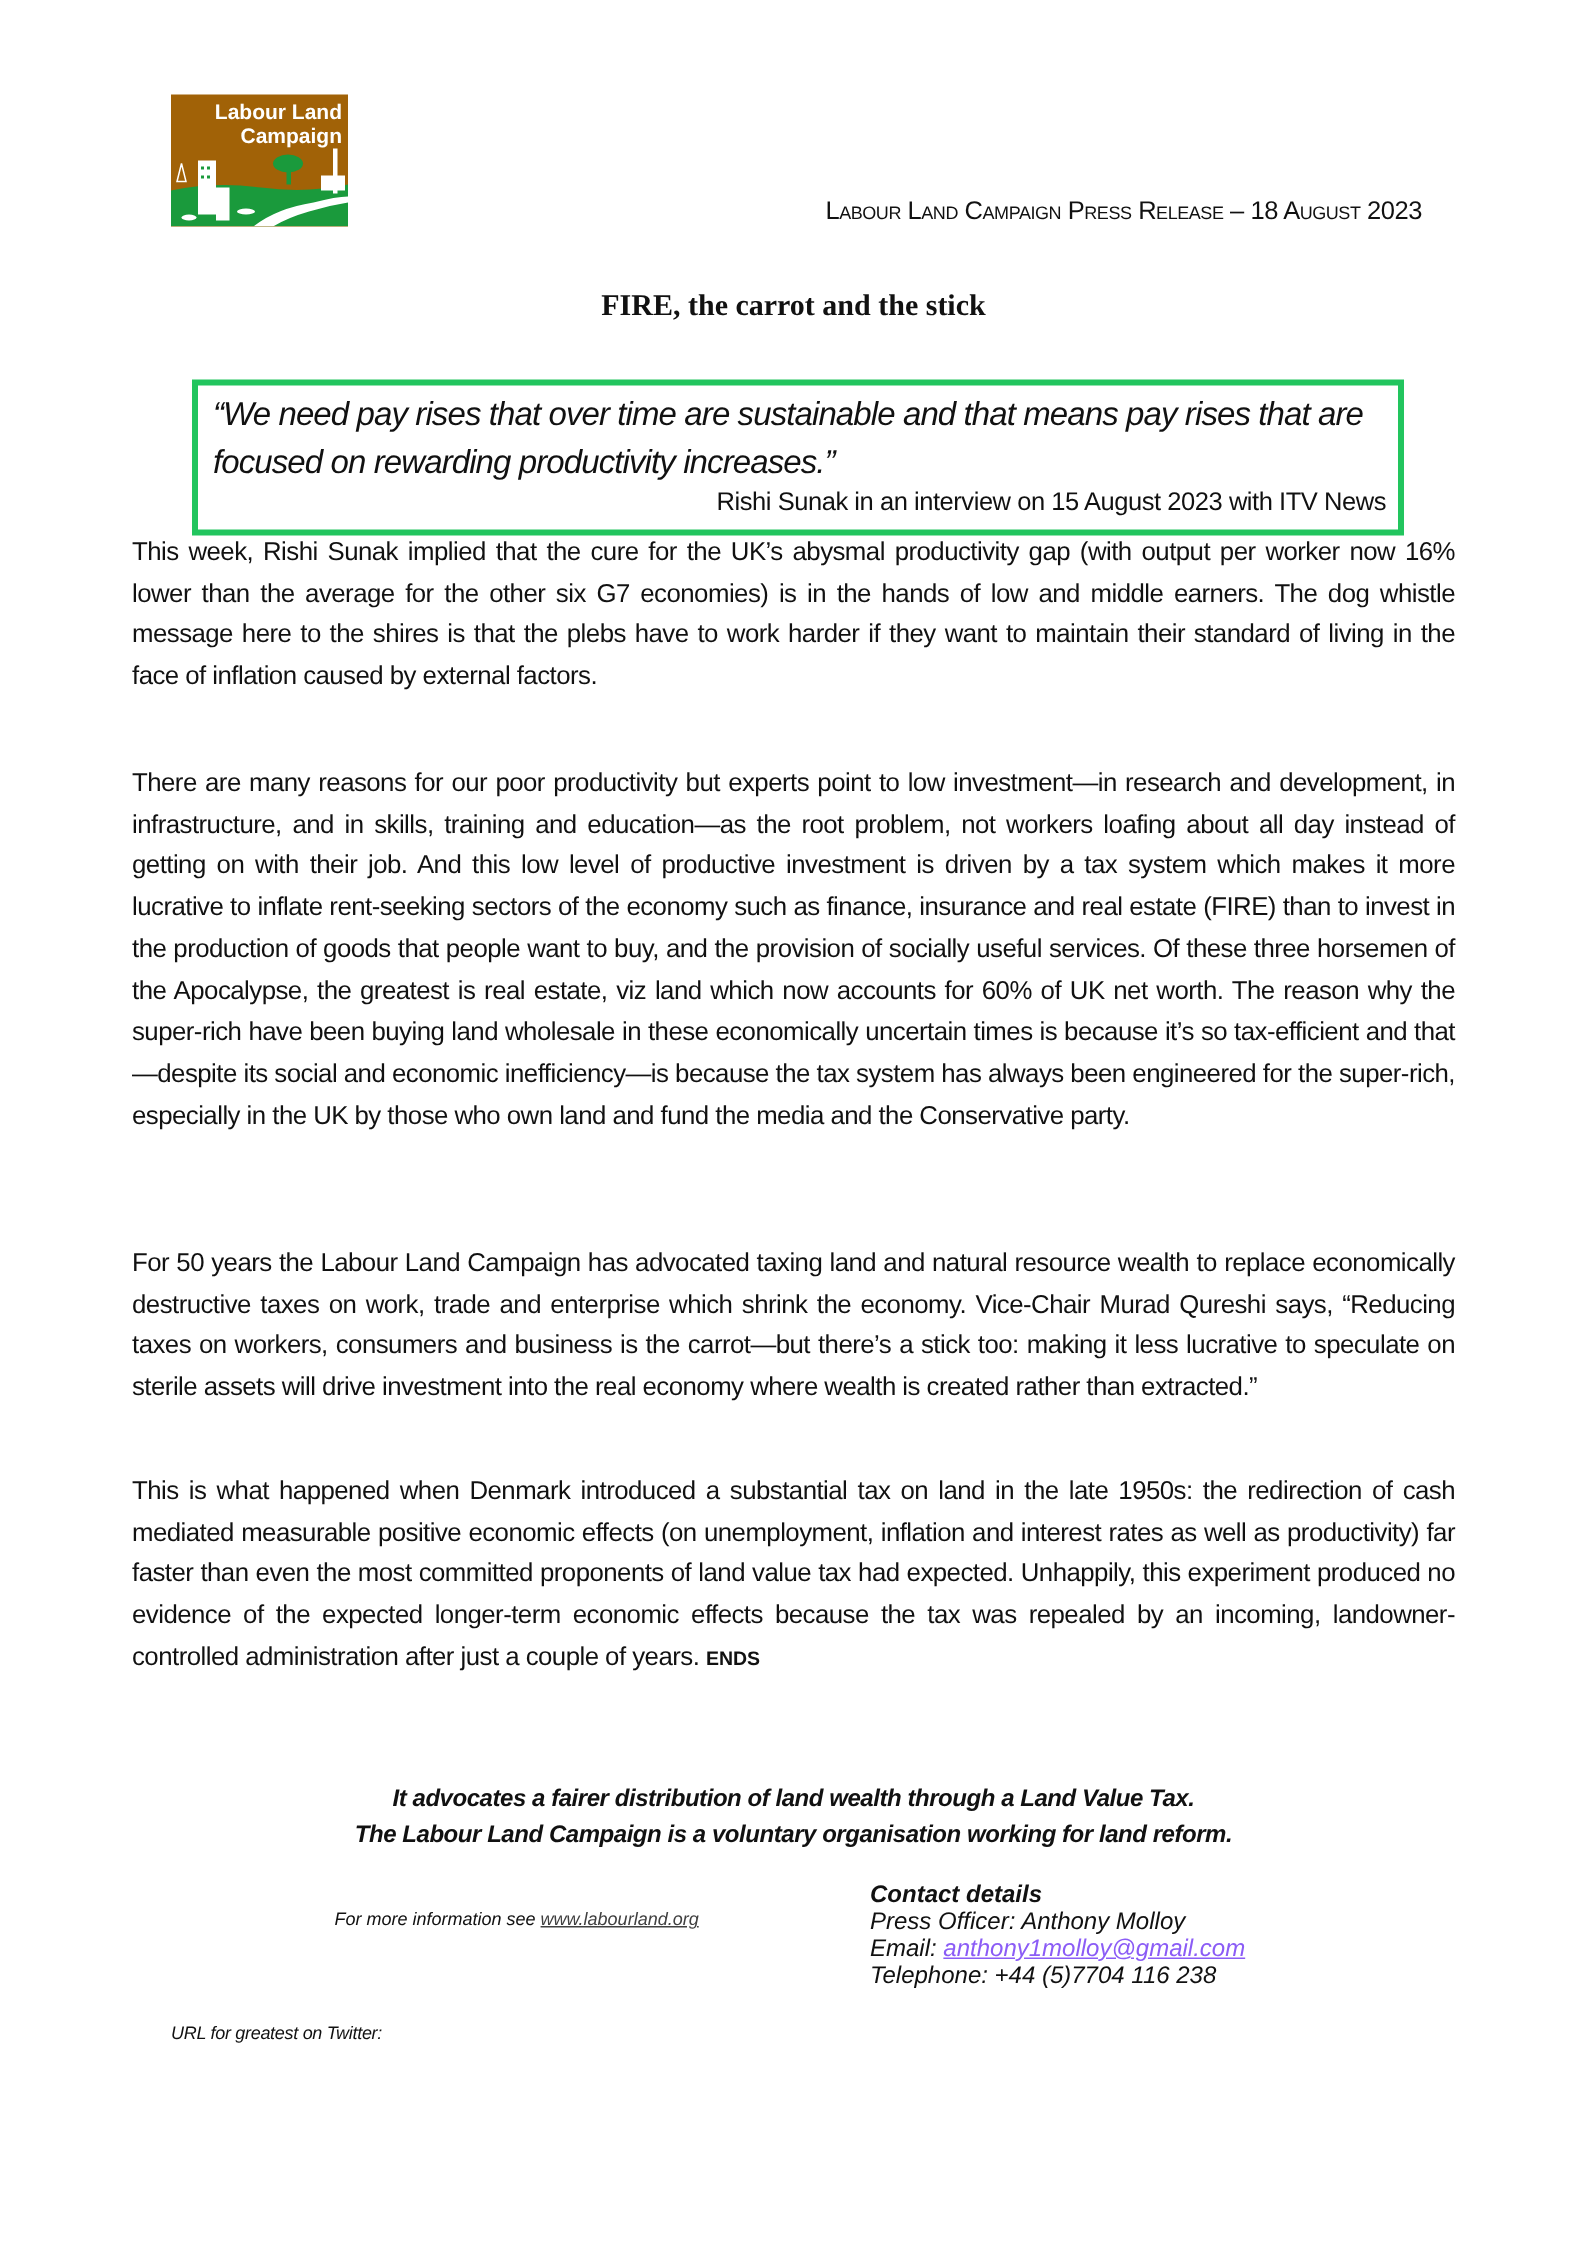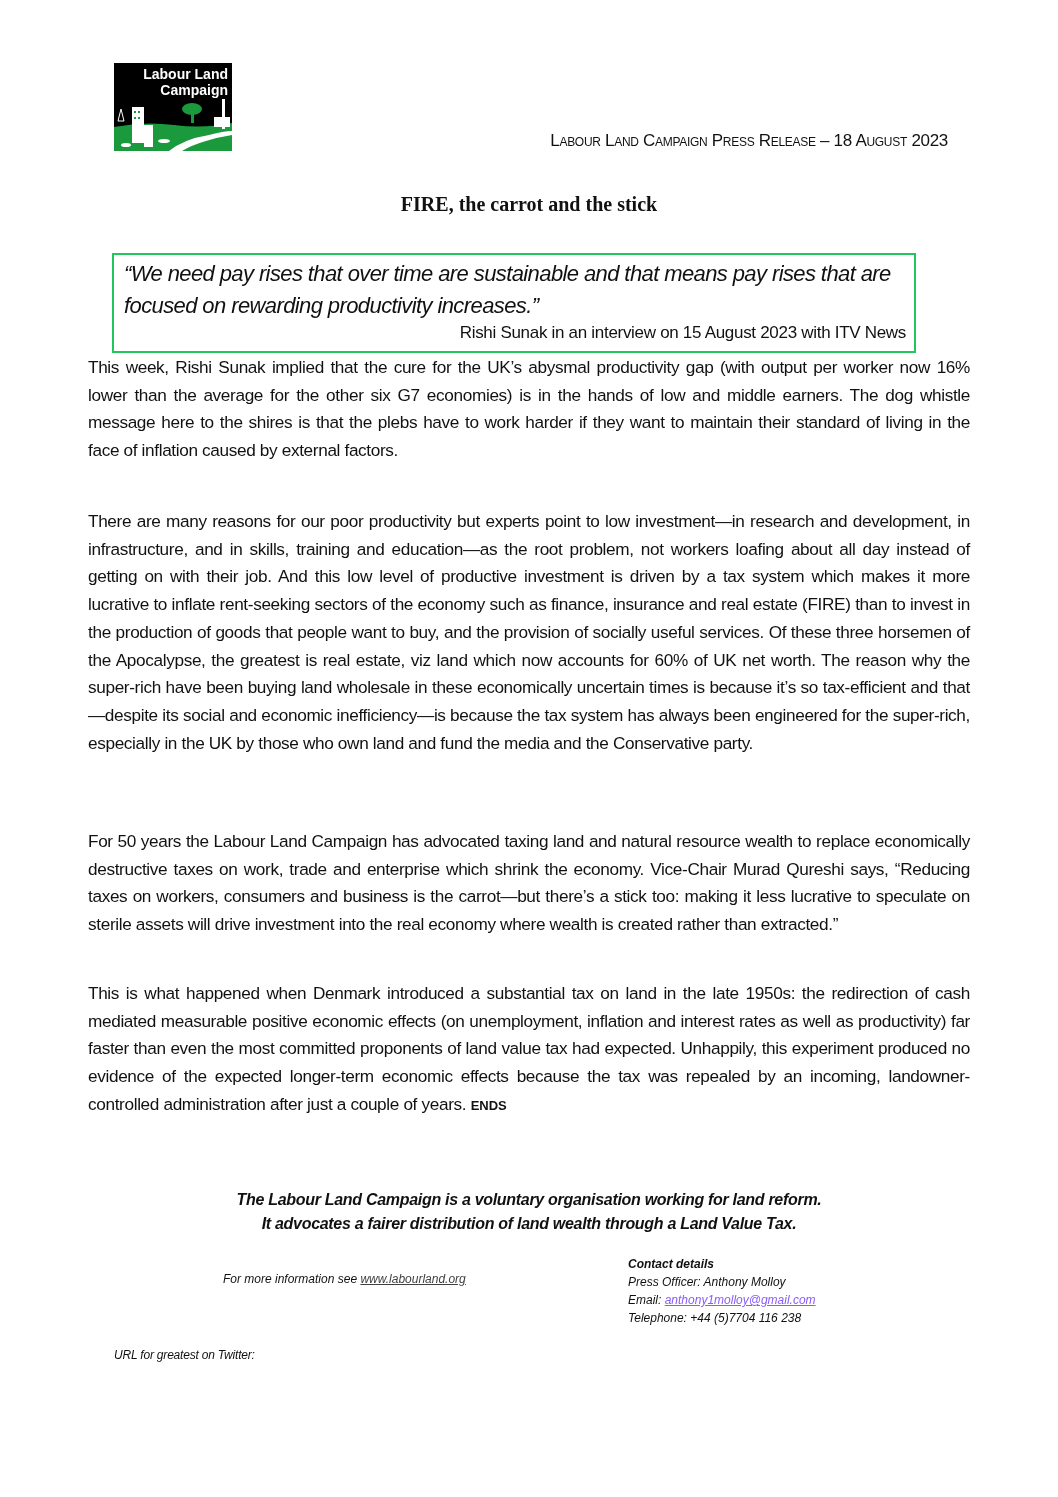--- a/index.html
+++ b/index.html
@@ -1,50 +1,50 @@
 <!DOCTYPE html>
 <html><head>
 <meta charset="utf-8">
 <style>
   html, body { margin: 0; padding: 0; background: #ffffff; }
   body { width: 1058px; height: 1497px; position: relative; overflow: hidden;
          font-family: "Liberation Sans Narrow", "Liberation Sans", sans-serif; color: #111; }
   .page { position: absolute; left: 0; top: 0; width: 1058px; height: 1497px; }
 
-  .logo { position: absolute; left: 114px; top: 63px; width: 118px; height: 88px; background: #000000; overflow: hidden; }
+  .logo { position: absolute; left: 114px; top: 63px; width: 118px; height: 88px; background: #a16207; overflow: hidden; }
   .logo-text { position: absolute; left: 0; right: 4px; top: 3px; color: #fff; font-family: "Liberation Sans", sans-serif;
                font-weight: bold; font-size: 14px; line-height: 16px; text-align: right; }
   .logo svg { position: absolute; left: 0; bottom: 0; }
 
   .header-line { position: absolute; left: 470px; top: 131px; width: 478px; text-align: right;
                  font-family: "Liberation Sans", sans-serif; font-size: 17px; font-variant: small-caps; letter-spacing: -0.3px; }
 
   .title { position: absolute; left: 0; width: 1058px; top: 193px; text-align: center;
            font-family: Liberation Serif, serif; font-weight: bold; font-size: 20px; }
 
-  .quote-box { position: absolute; left: 112px; top: 253px; width: 800px; height: 96px; border: 2px solid #22c55e; }
+  .quote-box { position: absolute; left: 128px; top: 253px; width: 800px; height: 96px; border: 4px solid #22c55e; }
   .quote-text { position: absolute; left: 10px; top: 3px; width: 780px; font-style: italic; font-size: 22px; line-height: 32px;
                 font-family: "Liberation Sans", sans-serif; letter-spacing: -0.6px; transform-origin: left; }
   .quote-attr { position: absolute; right: 8px; top: 68px; font-size: 17px; font-family: "Liberation Sans", sans-serif; letter-spacing: -0.3px; }
 
   .body-text { position: absolute; left: 88px; width: 882px; font-family: "Liberation Sans", sans-serif; font-size: 17.2px;
                line-height: 27.7px; text-align: justify; letter-spacing: -0.35px; }
   .p1 { top: 354px; }
   .p2 { top: 508px; }
   .p3 { top: 828px; }
   .p4 { top: 980px; }
   .ends { font-weight: bold; font-size: 13px; letter-spacing: 0; }
 
   .mission { position: absolute; left: 0; width: 1058px; top: 1188px; text-align: center; font-style: italic; font-weight: bold;
              font-family: "Liberation Sans", sans-serif; font-size: 16px; line-height: 24px; letter-spacing: -0.3px; }
 
   .moreinfo { position: absolute; left: 223px; top: 1272px; font-style: italic; font-size: 12px; font-family: "Liberation Sans", sans-serif; }
   .moreinfo a { color: #404040; text-decoration: underline; }
 
-  .contact { position: absolute; left: 580px; top: 1255px; font-style: italic; font-size: 12px; line-height: 18px; font-family: "Liberation Sans", sans-serif; margin-left: 48px; }
+  .contact { position: absolute; left: 580px; top: 1255px; font-style: italic; font-size: 16px; line-height: 18px; font-family: "Liberation Sans", sans-serif; }
   .contact .head { font-weight: bold; }
   .contact a { color: #8b5cf6; text-decoration: underline; }
 
   .url-block { position: absolute; left: 114px; top: 1345px; font-style: italic; font-size: 12px; line-height: 21px; font-family: "Liberation Sans", sans-serif; letter-spacing: -0.2px; }
 </style>
 </head>
 <body>
 
 <div class="page">
 
@@ -80,22 +80,22 @@
     <div class="quote-text">“We need pay rises that over time are sustainable and that means pay rises that are focused on rewarding productivity increases.”</div>
     <div class="quote-attr">Rishi Sunak in an interview on 15 August 2023 with ITV News</div>
   </div>
 
   <p class="body-text p1" style="margin:0">This week, Rishi Sunak implied that the cure for the UK’s abysmal productivity gap (with output per worker now 16% lower than the average for the other six G7 economies) is in the hands of low and middle earners. The dog whistle message here to the shires is that the plebs have to work harder if they want to maintain their standard of living in the face of inflation caused by external factors.</p>
   <p class="body-text p2" style="margin:0">There are many reasons for our poor productivity but experts point to low investment—in research and development, in infrastructure, and in skills, training and education—as the root problem, not workers loafing about all day instead of getting on with their job. And this low level of productive investment is driven by a tax system which makes it more lucrative to inflate rent-seeking sectors of the economy such as finance, insurance and real estate (FIRE) than to invest in the production of goods that people want to buy, and the provision of socially useful services. Of these three horsemen of the Apocalypse, the greatest is real estate, viz land which now accounts for 60% of UK net worth. The reason why the super-rich have been buying land wholesale in these economically uncertain times is because it’s so tax-efficient and that—despite its social and economic inefficiency—is because the tax system has always been engineered for the super-rich, especially in the UK by those who own land and fund the media and the Conservative party.</p>
   <p class="body-text p3" style="margin:0">For 50 years the Labour Land Campaign has advocated taxing land and natural resource wealth to replace economically destructive taxes on work, trade and enterprise which shrink the economy. Vice-Chair Murad Qureshi says, “Reducing taxes on workers, consumers and business is the carrot—but there’s a stick too: making it less lucrative to speculate on sterile assets will drive investment into the real economy where wealth is created rather than extracted.”</p>
   <p class="body-text p4" style="margin:0"><span>This is what happened when Denmark introduced a substantial tax on land in the late 1950s: the redirection of cash mediated measurable positive economic effects (on unemployment, inflation and interest rates as well as productivity) far faster than even the most committed proponents of land value tax had expected. Unhappily, this experiment produced no evidence of the expected longer-term economic effects because the tax was repealed by an incoming, landowner-controlled administration after just a couple of years.</span> <span class="ends">ENDS</span></p>
 
   <div class="mission">
+    <div>It advocates a fairer distribution of land wealth through a Land Value Tax.</div>
     <div>The Labour Land Campaign is a voluntary organisation working for land reform.</div>
-    <div>It advocates a fairer distribution of land wealth through a Land Value Tax.</div>
   </div>
 
   <div class="moreinfo">
     <span>For more information see </span><a>www.labourland.org</a>
   </div>
 
   <div class="contact">
     <div class="head">Contact details</div>
     <div>Press Officer: Anthony Molloy</div>
     <div><span>Email: </span><a>anthony1molloy@gmail.com</a></div>

